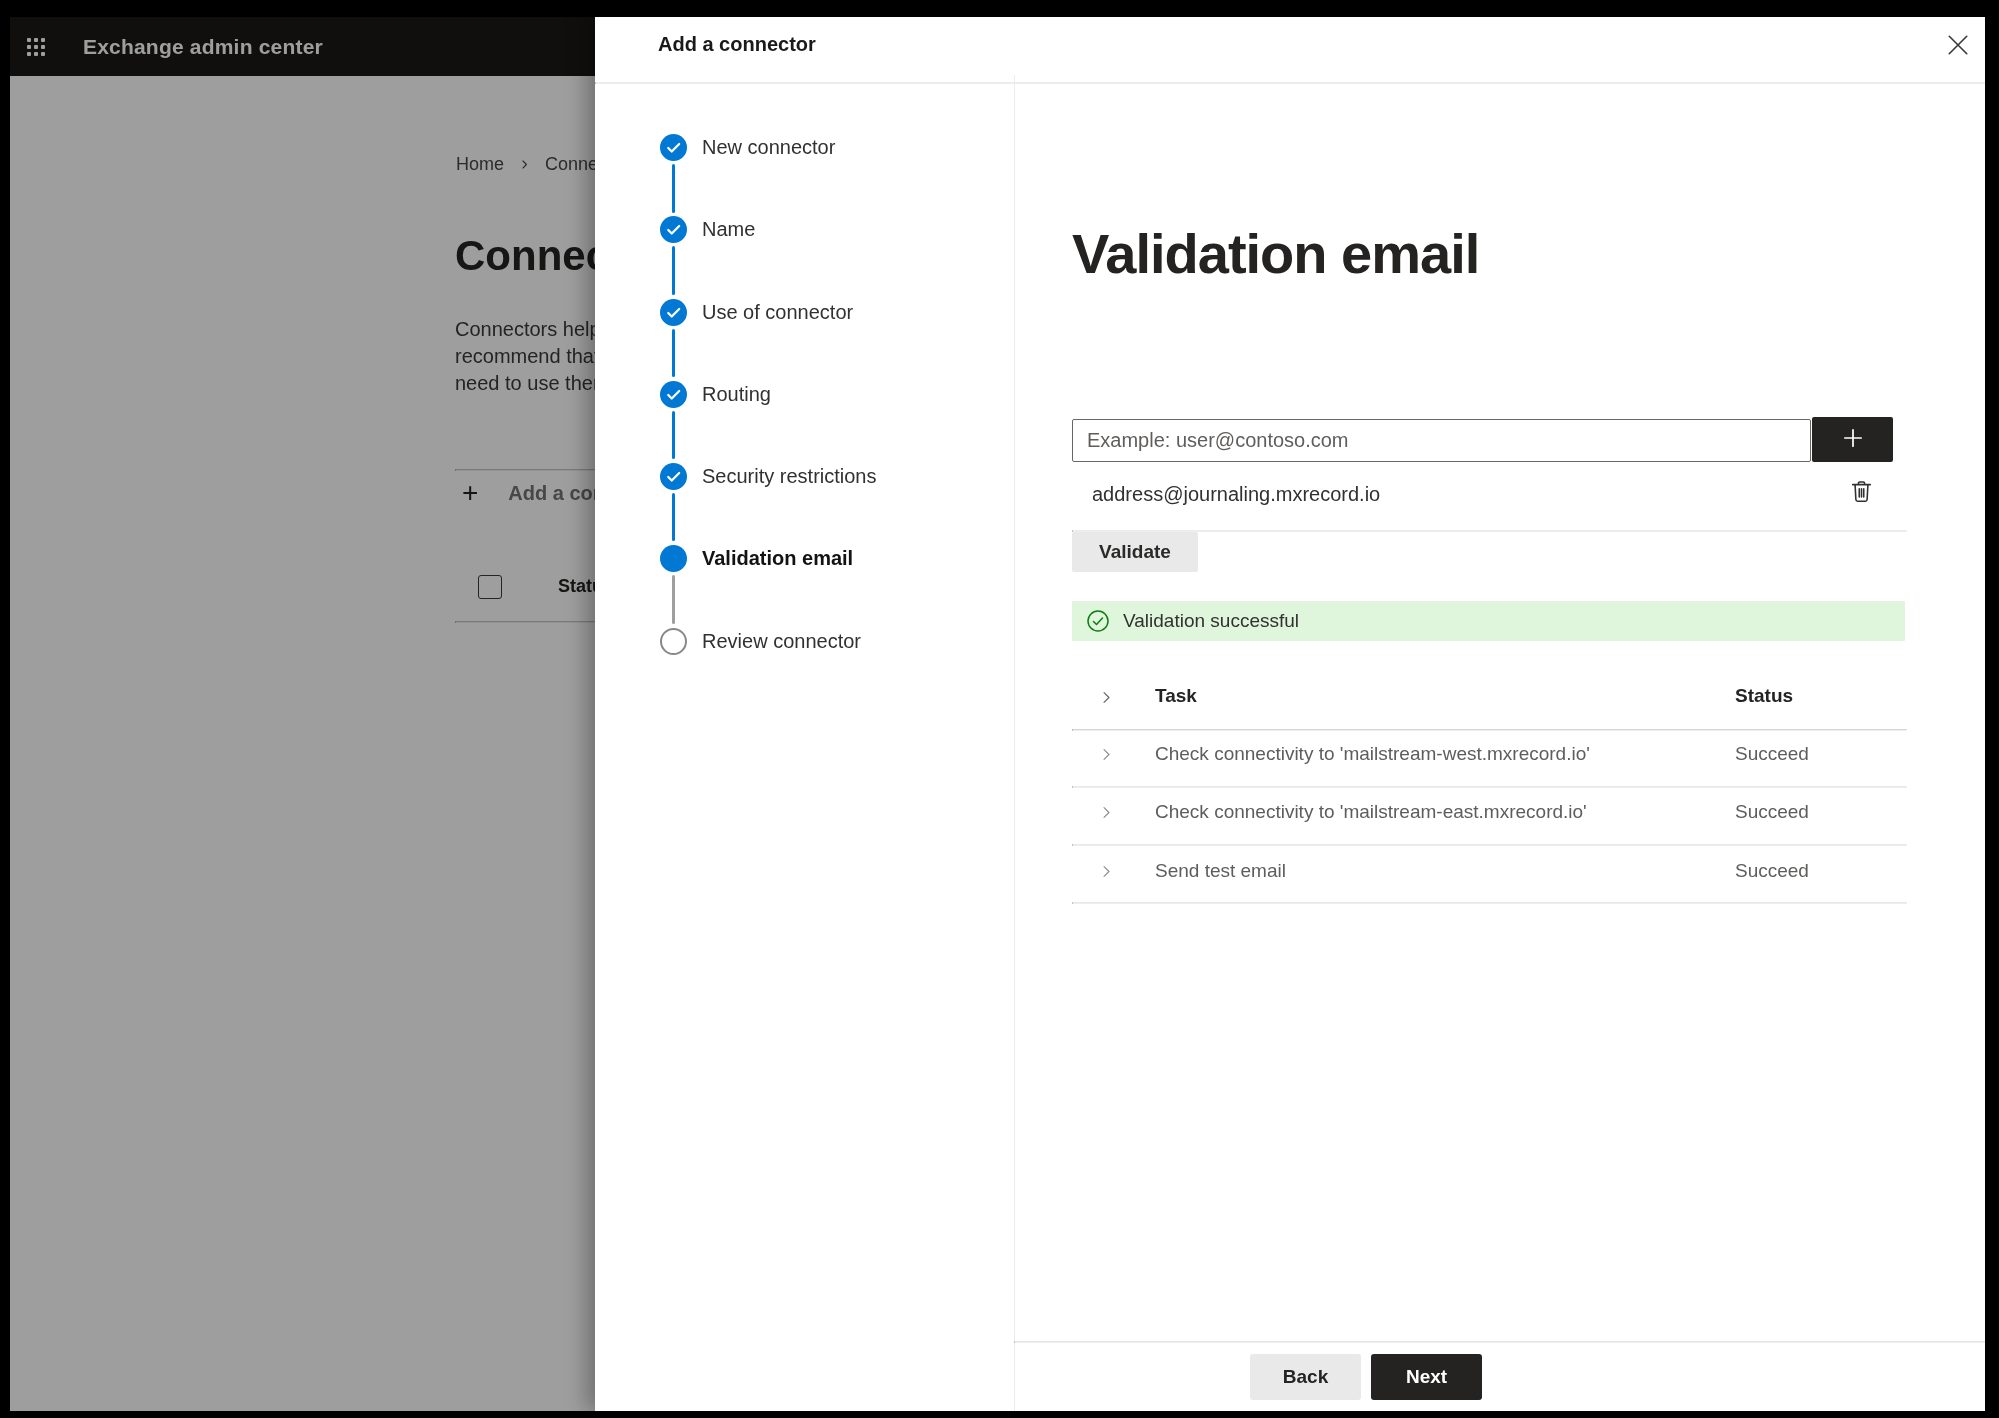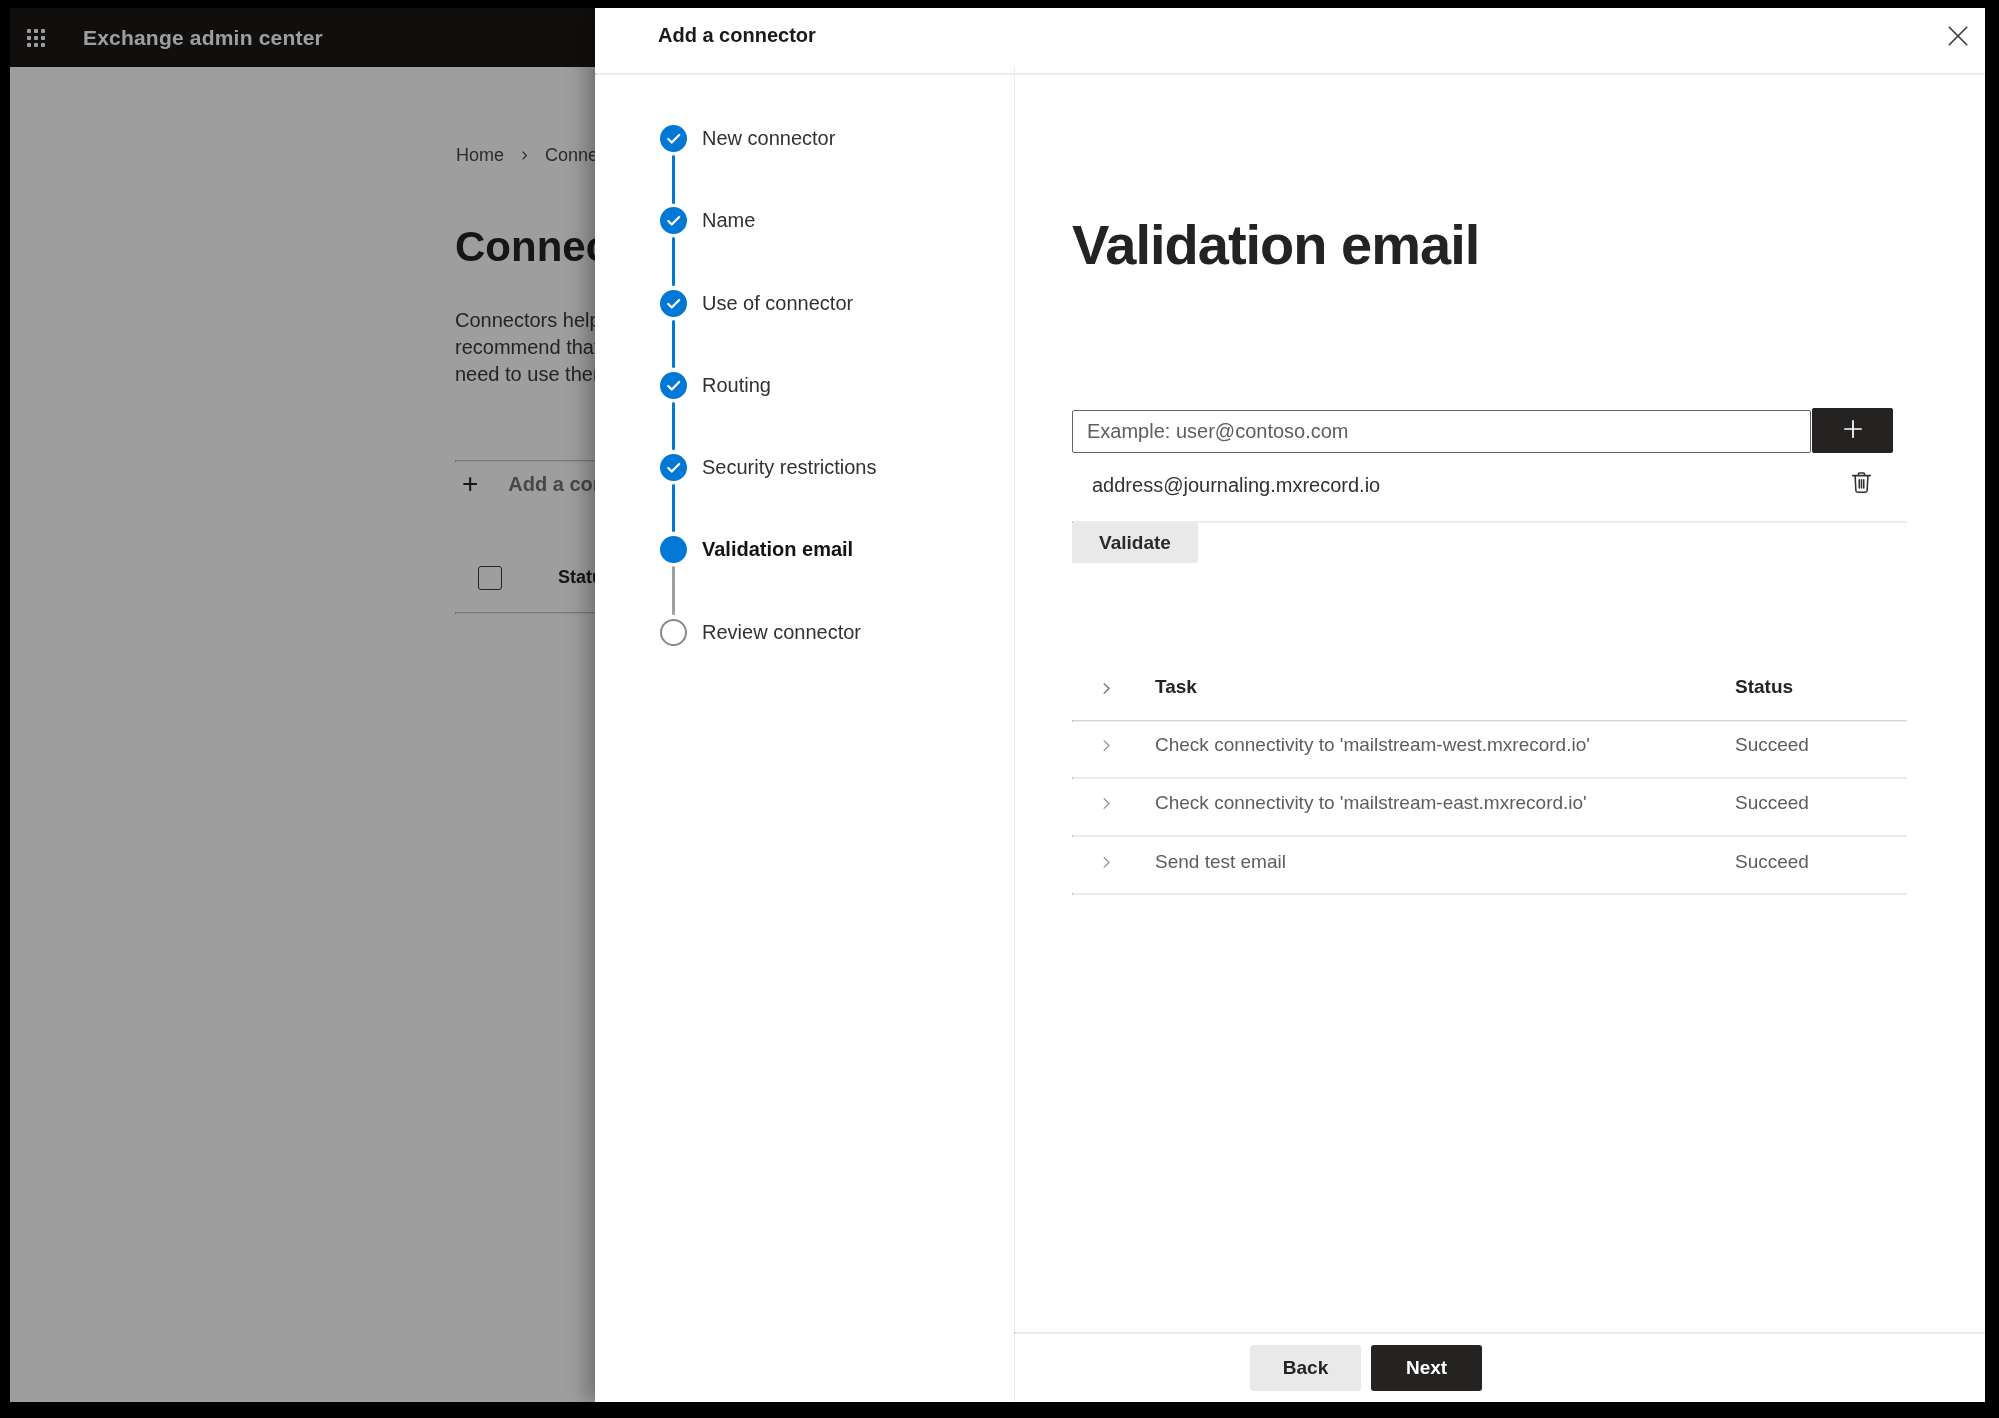--- a/index.html
+++ b/index.html
@@ -1,18 +1,18 @@
 <!DOCTYPE html>
 <html><head>
 <meta charset="utf-8">
 <style>
   html,body{margin:0;padding:0;}
   body{width:1999px;height:1418px;font-family:"Liberation Sans",sans-serif;-webkit-font-smoothing:antialiased;}
   .frame{position:relative;width:1999px;height:1418px;background:#000;overflow:hidden;}
-  .screen{position:absolute;left:10px;top:8px;width:1975px;height:1394px;background:#fff;overflow:hidden;}
+  .screen{position:absolute;left:10px;top:17px;width:1975px;height:1394px;background:#fff;overflow:hidden;}
 
   
   .topbar{position:absolute;left:0;top:0;width:100%;height:59px;background:#1a1918;display:flex;align-items:center;}
   .waffle{position:absolute;left:17px;top:21px;width:18px;height:18px;display:grid;grid-template-columns:repeat(3,4px);grid-template-rows:repeat(3,4px);gap:3px;cursor:pointer;}
   .waffle i{width:4px;height:4px;background:#fff;border-radius:1px;}
   .topbar-title{position:absolute;left:73px;top:0;height:59px;line-height:59px;color:#fff;font-size:21px;font-weight:600;letter-spacing:.2px;}
 
   .sidebar{position:absolute;left:0;top:59px;width:381px;bottom:0;background:#ffffff;}
   .hamburger{position:absolute;left:26px;top:82px;width:26px;height:20px;cursor:pointer;}
   .hamburger i{display:block;width:26px;height:2.4px;background:#323130;margin-bottom:6px;}
@@ -391,20 +391,27 @@
     <div class="addr-text">address@journaling.mxrecord.io</div>
     <div class="trash">
       <svg viewBox="0 0 24 24" class="stroke" style="stroke:#323130;stroke-width:1.4;">
             <path d="M4.2 6.8h15.6M9.3 6.8V5.4a1 1 0 0 1 1-1h3.4a1 1 0 0 1 1 1v1.4M6.3 6.8l.7 13.2a1.6 1.6 0 0 0 1.6 1.5h6.8a1.6 1.6 0 0 0 1.6-1.5l.7-13.2M10 10.4v7.4M12 10.4v7.4M14 10.4v7.4"></path>
           </svg>
     </div>
     <hr class="addr-div">
 
     <button class="validate-btn">Validate</button>
 
+    <div class="banner">
+      <svg viewBox="0 0 24 24" style="fill:none;stroke:#107c10;stroke-width:1.5;stroke-linecap:round;stroke-linejoin:round;">
+            <circle cx="12" cy="12" r="10"></circle>
+            <path d="M7.5 12.5l3 3 6-6.5"></path>
+          </svg>
+      <span class="banner-text">Validation successful</span>
+    </div>
 
     <div>
       <svg class="t-chev stroke" style="top:672px;stroke:#605e5c;" viewBox="0 0 24 24">
             <path d="M8.5 5l7 7-7 7"></path>
           </svg>
       <div class="t-head" style="left:560px;top:668px;">Task</div>
       <div class="t-head" style="left:1140px;top:668px;">Status</div>
       <hr class="t-div strong" style="top:704px;">
 
       <div>

